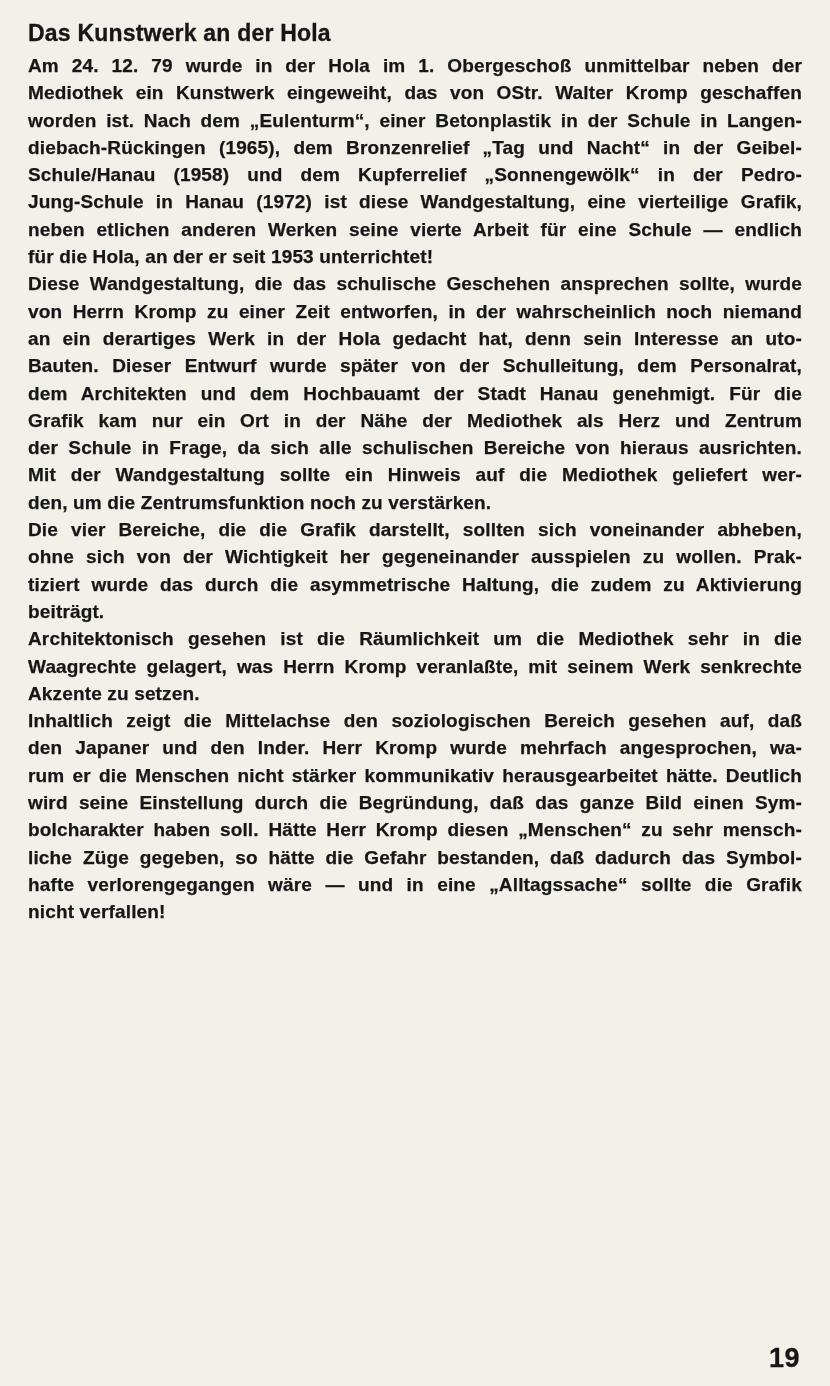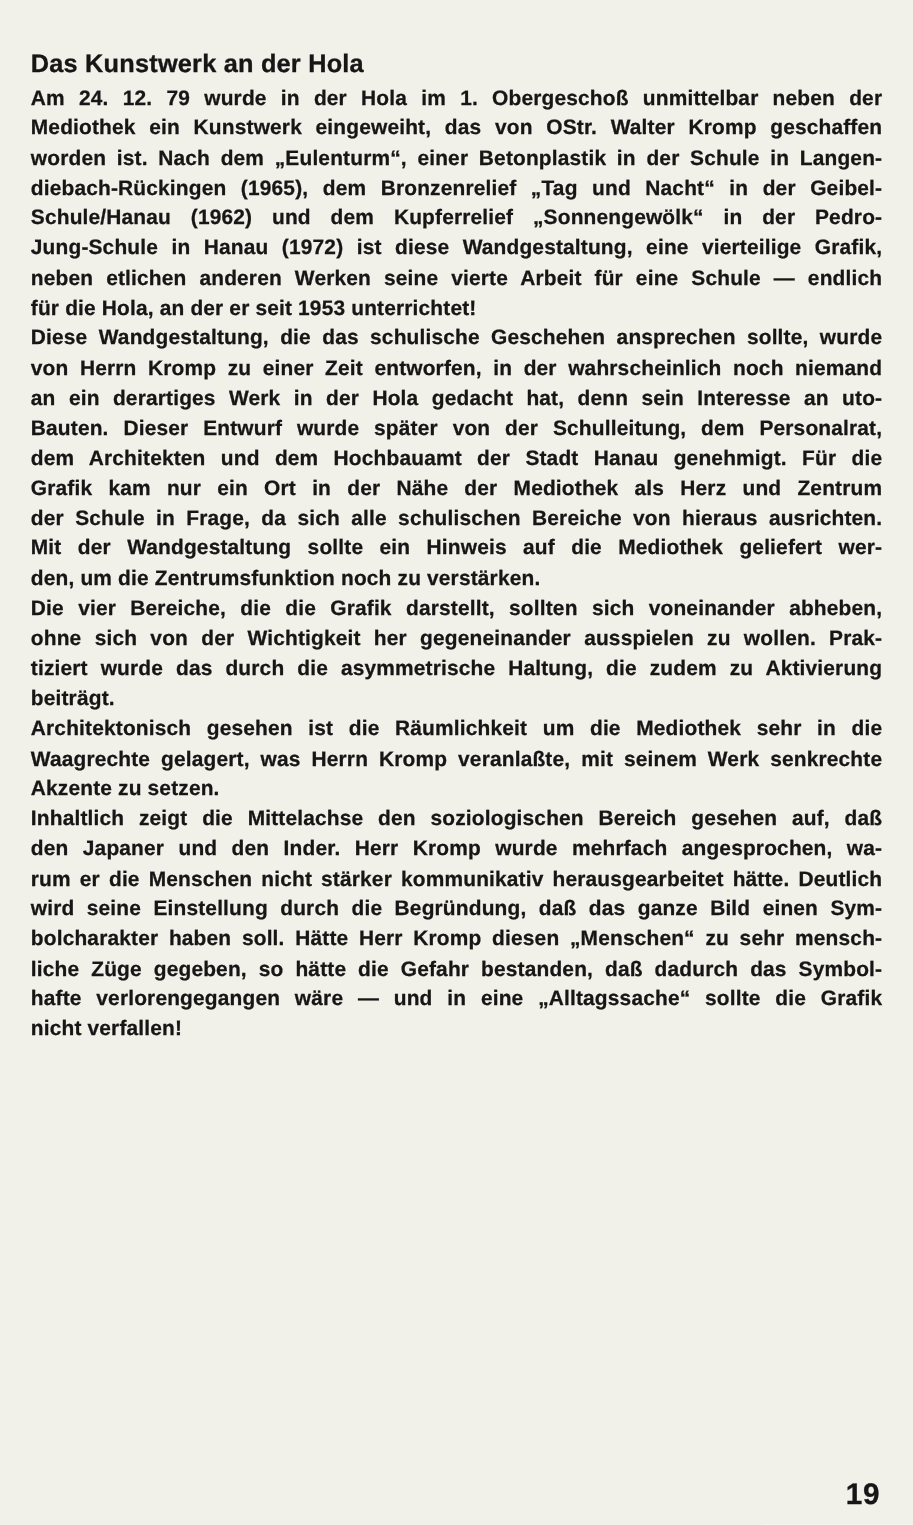--- a/index.html
+++ b/index.html
@@ -14,21 +14,20 @@
     font-family: "Liberation Sans", sans-serif;
     color: #161616;
     overflow: hidden;
     box-sizing: border-box;
   }
   .content {
     position: absolute;
     top: 19px;
     left: 28px;
     width: 774px;
-    margin-top: 24px;
   }
   .heading {
     font-size: 23px;
     font-weight: bold;
     letter-spacing: 0.2px;
     line-height: 28px;
     margin: 0 0 5px 0;
     -webkit-text-stroke: 0.3px #161616;
   }
   .body-text {
@@ -61,21 +60,21 @@
 <body>
 
 <div class="page">
   <div class="content">
     <h1 class="heading">Das Kunstwerk an der Hola</h1>
     <div class="body-text">
         <div class="line">Am 24. 12. 79 wurde in der Hola im 1. Obergeschoß unmittelbar neben der</div>
         <div class="line">Mediothek ein Kunstwerk eingeweiht, das von OStr. Walter Kromp geschaffen</div>
         <div class="line">worden ist. Nach dem „Eulenturm“, einer Betonplastik in der Schule in Langen-</div>
         <div class="line">diebach-Rückingen (1965), dem Bronzenrelief „Tag und Nacht“ in der Geibel-</div>
-        <div class="line">Schule/Hanau (1962) und dem Kupferrelief „Sonnengewölk“ in der Pedro-</div>
+        <div class="line">Schule/Hanau (1958) und dem Kupferrelief „Sonnengewölk“ in der Pedro-</div>
         <div class="line">Jung-Schule in Hanau (1972) ist diese Wandgestaltung, eine vierteilige Grafik,</div>
         <div class="line">neben etlichen anderen Werken seine vierte Arbeit für eine Schule — endlich</div>
         <div class="line last">für die Hola, an der er seit 1953 unterrichtet!</div>
         <div class="line">Diese Wandgestaltung, die das schulische Geschehen ansprechen sollte, wurde</div>
         <div class="line">von Herrn Kromp zu einer Zeit entworfen, in der wahrscheinlich noch niemand</div>
         <div class="line">an ein derartiges Werk in der Hola gedacht hat, denn sein Interesse an uto-</div>
         <div class="line">Bauten. Dieser Entwurf wurde später von der Schulleitung, dem Personalrat,</div>
         <div class="line">dem Architekten und dem Hochbauamt der Stadt Hanau genehmigt. Für die</div>
         <div class="line">Grafik kam nur ein Ort in der Nähe der Mediothek als Herz und Zentrum</div>
         <div class="line">der Schule in Frage, da sich alle schulischen Bereiche von hieraus ausrichten.</div>

